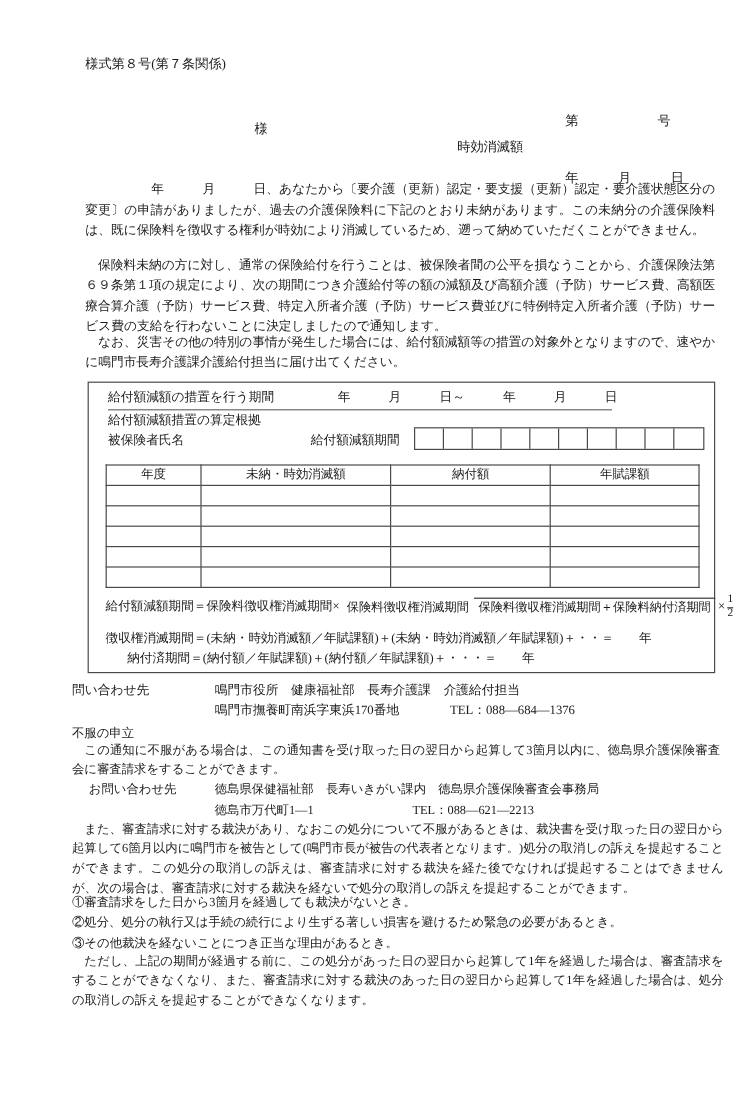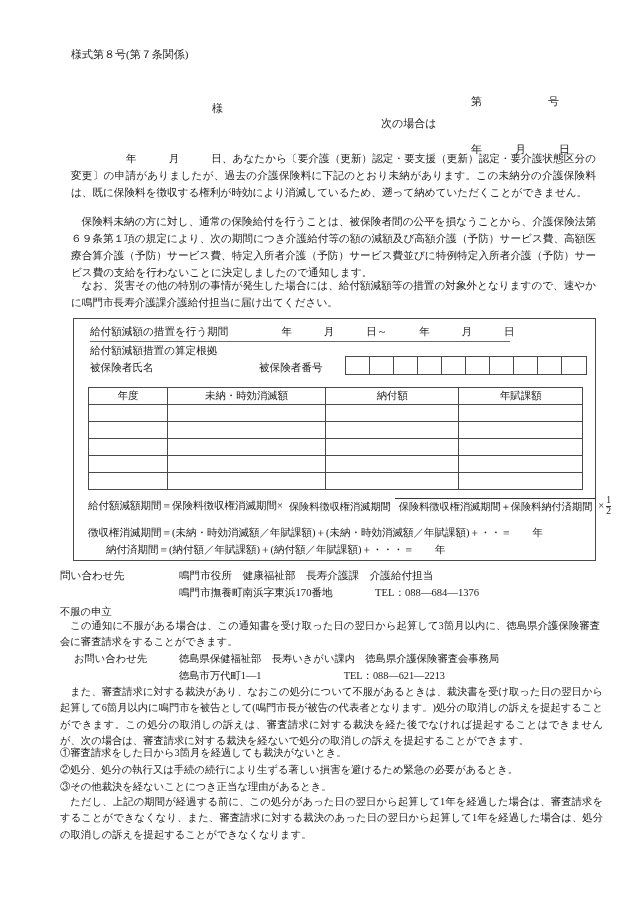--- a/index.html
+++ b/index.html
@@ -279,32 +279,32 @@
 <div class="page">
 
   <div class="form-code">様式第８号(第７条関係)</div>
 
   <div class="doc-number-block">
     <span class="row">第　　　　　　号</span>
     <span class="row">年　　　月　　　日</span>
   </div>
 
   <div class="addressee">様</div>
-  <div class="issuer">次の場合は</div>
+  <div class="issuer">時効消滅額</div>
 
   <div class="body-para p1">年　　　月　　　日、あなたから〔要介護（更新）認定・要支援（更新）認定・要介護状態区分の変更〕の申請がありましたが、過去の介護保険料に下記のとおり未納があります。この未納分の介護保険料は、既に保険料を徴収する権利が時効により消滅しているため、遡って納めていただくことができません。</div>
   <div class="body-para p2">保険料未納の方に対し、通常の保険給付を行うことは、被保険者間の公平を損なうことから、介護保険法第６９条第１項の規定により、次の期間につき介護給付等の額の減額及び高額介護（予防）サービス費、高額医療合算介護（予防）サービス費、特定入所者介護（予防）サービス費並びに特例特定入所者介護（予防）サービス費の支給を行わないことに決定しましたので通知します。</div>
   <div class="body-para p3">なお、災害その他の特別の事情が発生した場合には、給付額減額等の措置の対象外となりますので、速やかに鳴門市長寿介護課介護給付担当に届け出てください。</div>
 
   <div class="main-box">
 
     <div class="period-line">給付額減額の措置を行う期間　　　　　年　　　月　　　日～　　　年　　　月　　　日</div>
     <div class="basis-line">給付額減額措置の算定根拠</div>
     <div class="name-line">被保険者氏名</div>
-    <div class="num-label">被保険者番号</div>
+    <div class="num-label">給付額減額期間</div>
 
     <div class="num-cells">
       <div class="cell"></div>
       <div class="cell"></div>
       <div class="cell"></div>
       <div class="cell"></div>
       <div class="cell"></div>
       <div class="cell"></div>
       <div class="cell"></div>
       <div class="cell"></div>

